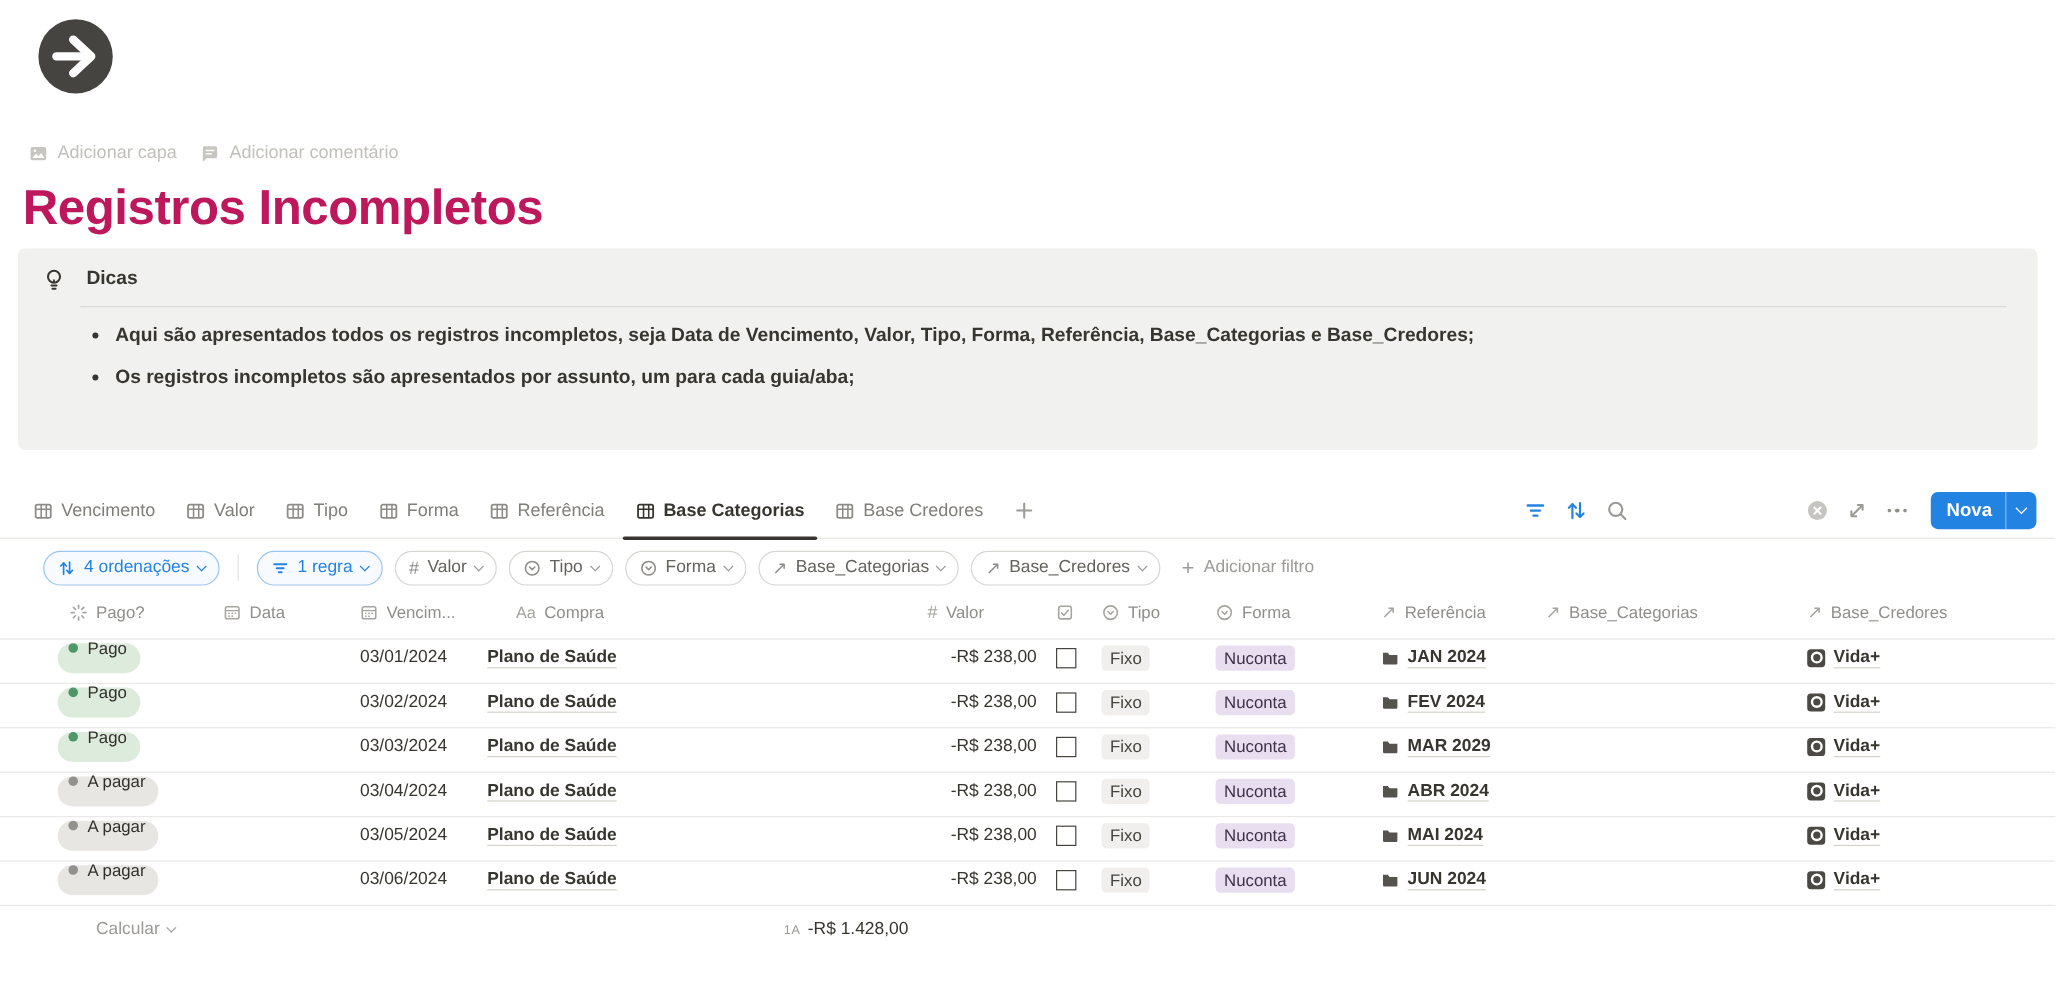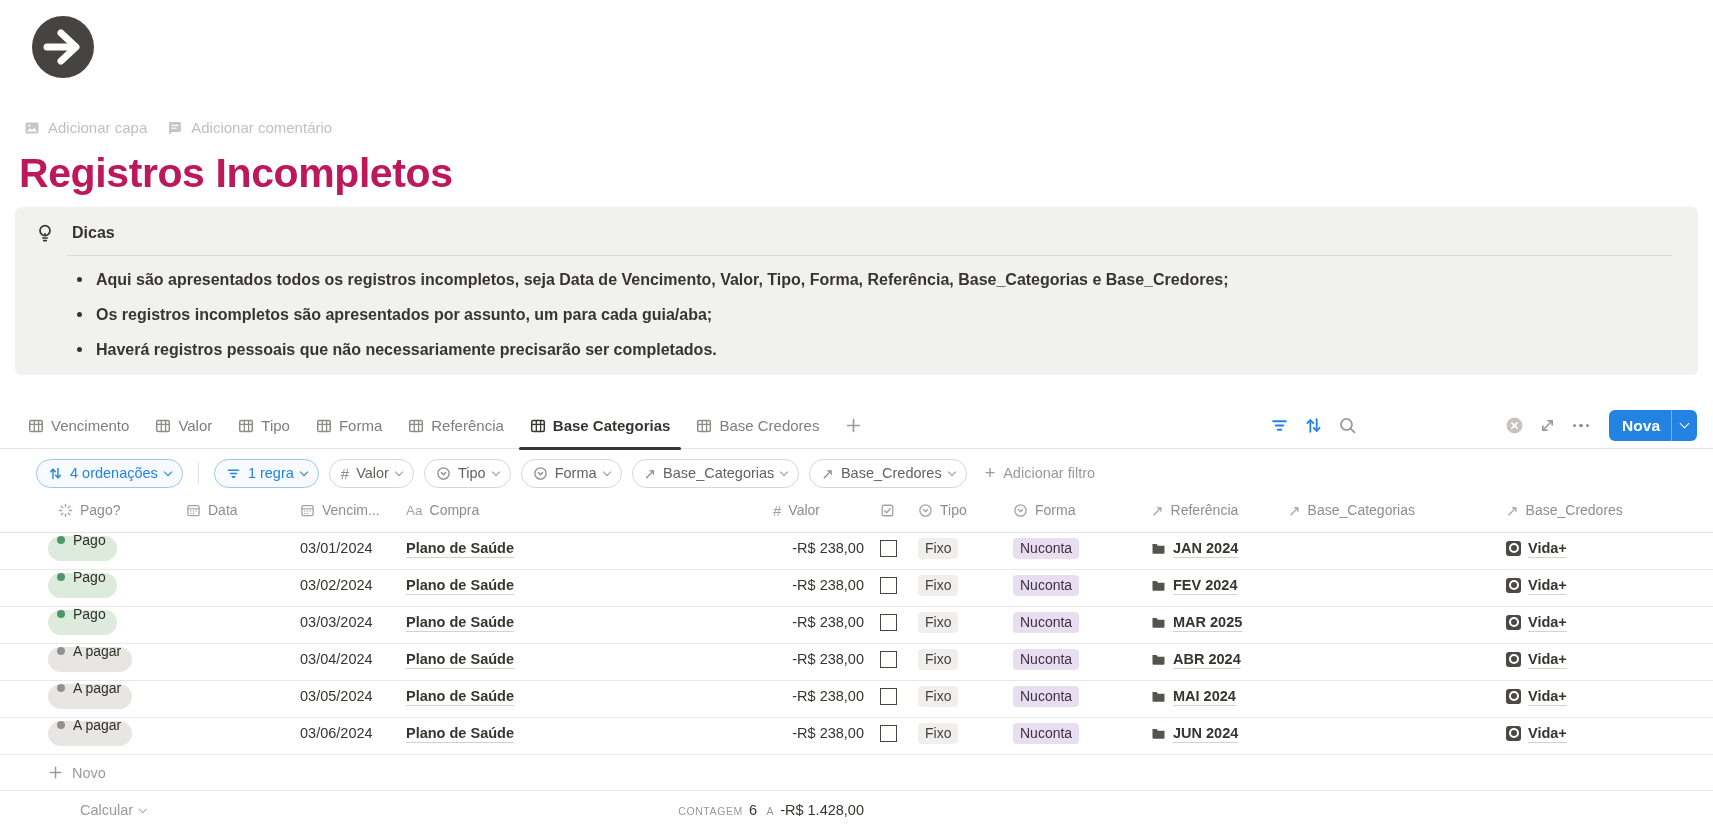--- a/index.html
+++ b/index.html
@@ -71,21 +71,21 @@
   .plus-glyph { font-size:18px; font-weight:400; line-height:1; color:#9b9a97; }
 
   
   .tablewrap { position:absolute; left:0; top:497px; width:1713px; }
   .grid { display:grid; grid-template-columns:40px 138px 114px 106px 367px 107px 38px 95px 138px 137px 218px 1fr; }
   .cell { display:flex; align-items:center; padding:0 8px; overflow:hidden; white-space:nowrap; }
   .thead { height:36px; border-bottom:1px solid #e7e6e3; }
   .thead .cell { gap:7px; color:#8f8e8b; font-size:14px; cursor:pointer; }
   .thead .hicon { color:#a5a4a0; display:flex; align-items:center; }
   .thead .c-pago { padding-left:18px; }
-  .aa { font-size:13.5px; color:#a5a4a0; font-weight:400; letter-spacing:0; }
+  .aa { font-size:13.5px; color:#a5a4a0; font-weight:400; letter-spacing:0;margin-left:24px; }
   .hash { font-size:15px; color:#a5a4a0; }
   .trow { height:37px; border-bottom:1px solid #e9e8e6; cursor:pointer; }
   .trow .cell { font-size:14.5px; }
   .c-valor { justify-content:flex-end; }
   .badge { height:25px; border-radius:13px; padding:0 11px 16px 9px; display:inline-flex; align-items:center;
            gap:8px; font-size:14px; color:#32302c; }
   .badge .bdot { width:8px; height:8px; border-radius:50%; flex:none; }
   .b-green { background:#dcebdc; } .b-green .bdot { background:#4f9768; }
   .b-gray  { background:#e7e6e3; } .b-gray  .bdot { background:#92918d; }
   .tag { height:21px; border-radius:4px; padding:0 7px; font-size:14px; display:inline-flex; align-items:center; }
@@ -245,21 +245,20 @@
     <div class="callout-head">
       <svg class="i" width="20" height="20" style="color:#37352f">
           <use href="#sym-bulb"></use>
         </svg>
       <span>Dicas</span>
     </div>
     <hr class="callout-divider">
     <ul class="callout-bullets">
       <li>Aqui são apresentados todos os registros incompletos, seja Data de Vencimento, Valor, Tipo, Forma, Referência, Base_Categorias e Base_Credores;</li>
       <li>Os registros incompletos são apresentados por assunto, um para cada guia/aba;</li>
-      <li>Haverá registros pessoais que não necessariamente precisarão ser completados.</li>
     </ul>
   </div>
 
   <div class="tabbar">
     <div class="tabs">
       <div class="tab">
         <svg class="i ticon" width="16" height="16">
             <use href="#sym-table"></use>
           </svg>
         <span>Vencimento</span>
@@ -606,21 +605,21 @@
         </div>
       <div class="cell">
           <span class="tag tag-purple">Nuconta</span>
         </div>
       <div class="cell">
         <span class="leadicon" style="color:#55534e">
             <svg class="i" width="15" height="15">
               <use href="#sym-folder"></use>
             </svg>
           </span>
-        <span class="link">MAR 2025</span>
+        <span class="link">MAR 2029</span>
       </div>
       <div class="cell">
           <span></span>
         </div>
       <div class="cell">
         <span class="vida-icon"></span>
         <span class="link">Vida+</span>
       </div>
       <div class="cell"></div>
     </div>
@@ -759,40 +758,30 @@
       <div class="cell">
           <span></span>
         </div>
       <div class="cell">
         <span class="vida-icon"></span>
         <span class="link">Vida+</span>
       </div>
       <div class="cell"></div>
     </div>
 
-    <div class="newrow">
-      <svg class="i" width="15" height="15" style="color:#9b9a97">
-          <use href="#sym-plus"></use>
-        </svg>
-      <span>Novo</span>
-    </div>
 
     <div class="grid tfoot">
       <div class="cell"></div>
       <div class="cell calc">
         <span>Calcular</span>
           <span class="chev"></span>
       </div>
       <div class="cell"></div>
       <div class="cell"></div>
       <div class="cell agg">
-        <span class="agg-label">CONTAGEM</span>
-        <span class="agg-value">6</span>
-      </div>
-      <div class="cell agg">
         <span class="agg-label">1A</span>
         <span class="agg-value">-R$ 1.428,00</span>
       </div>
       <div class="cell"></div>
         <div class="cell"></div>
         <div class="cell"></div>
       <div class="cell"></div>
         <div class="cell"></div>
         <div class="cell"></div>
     </div>

